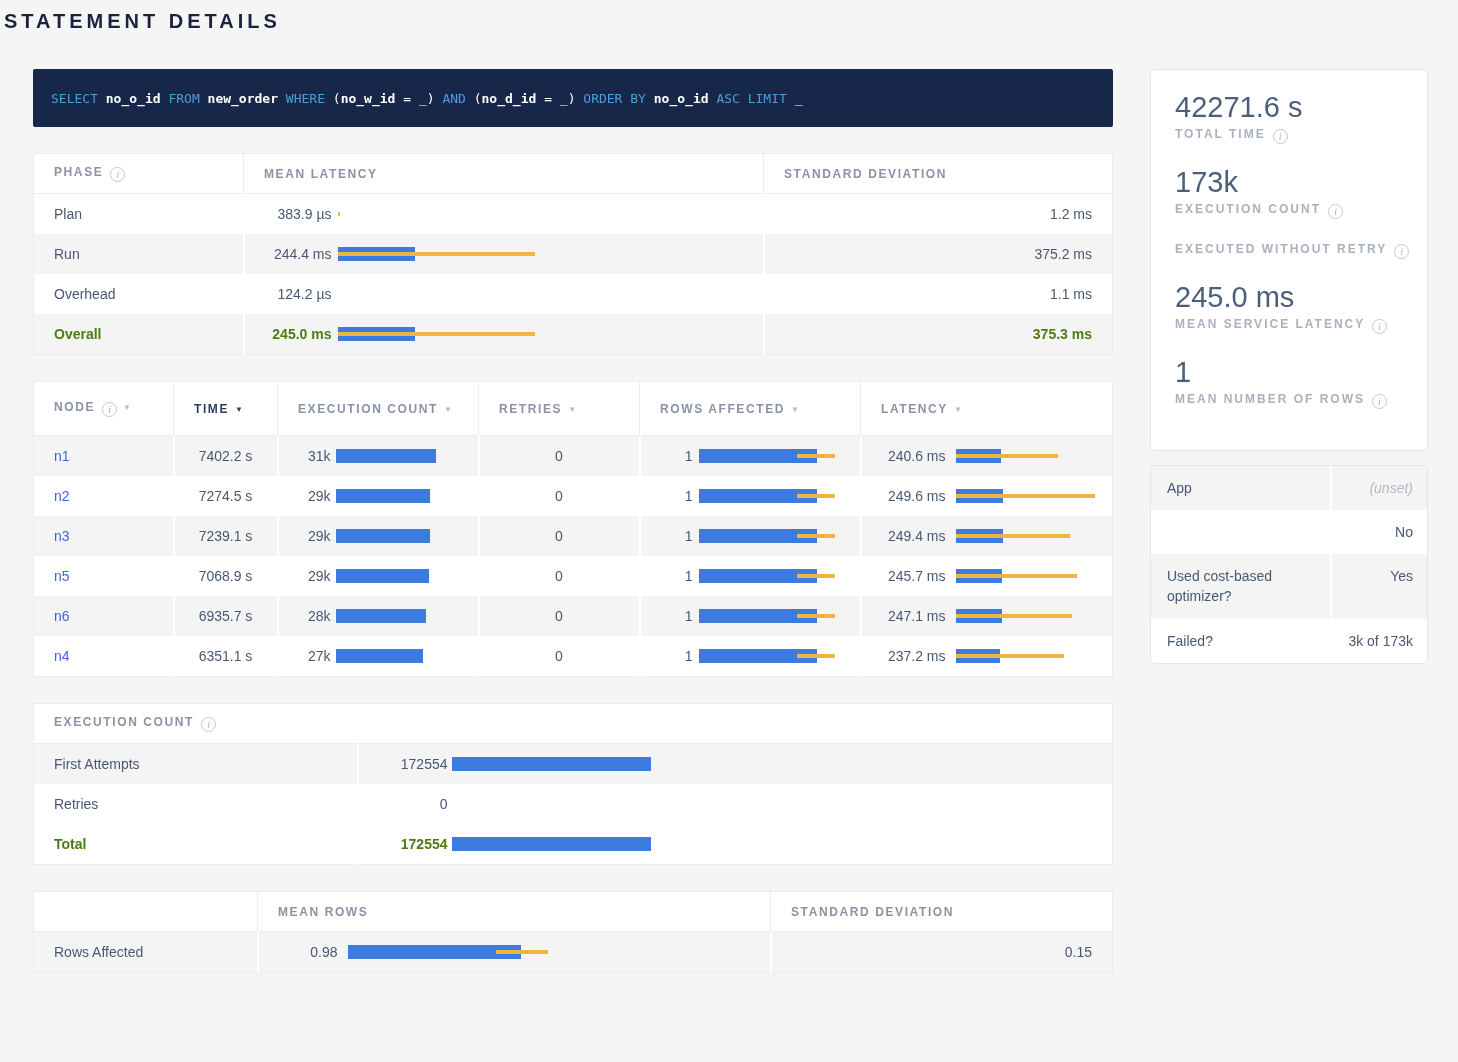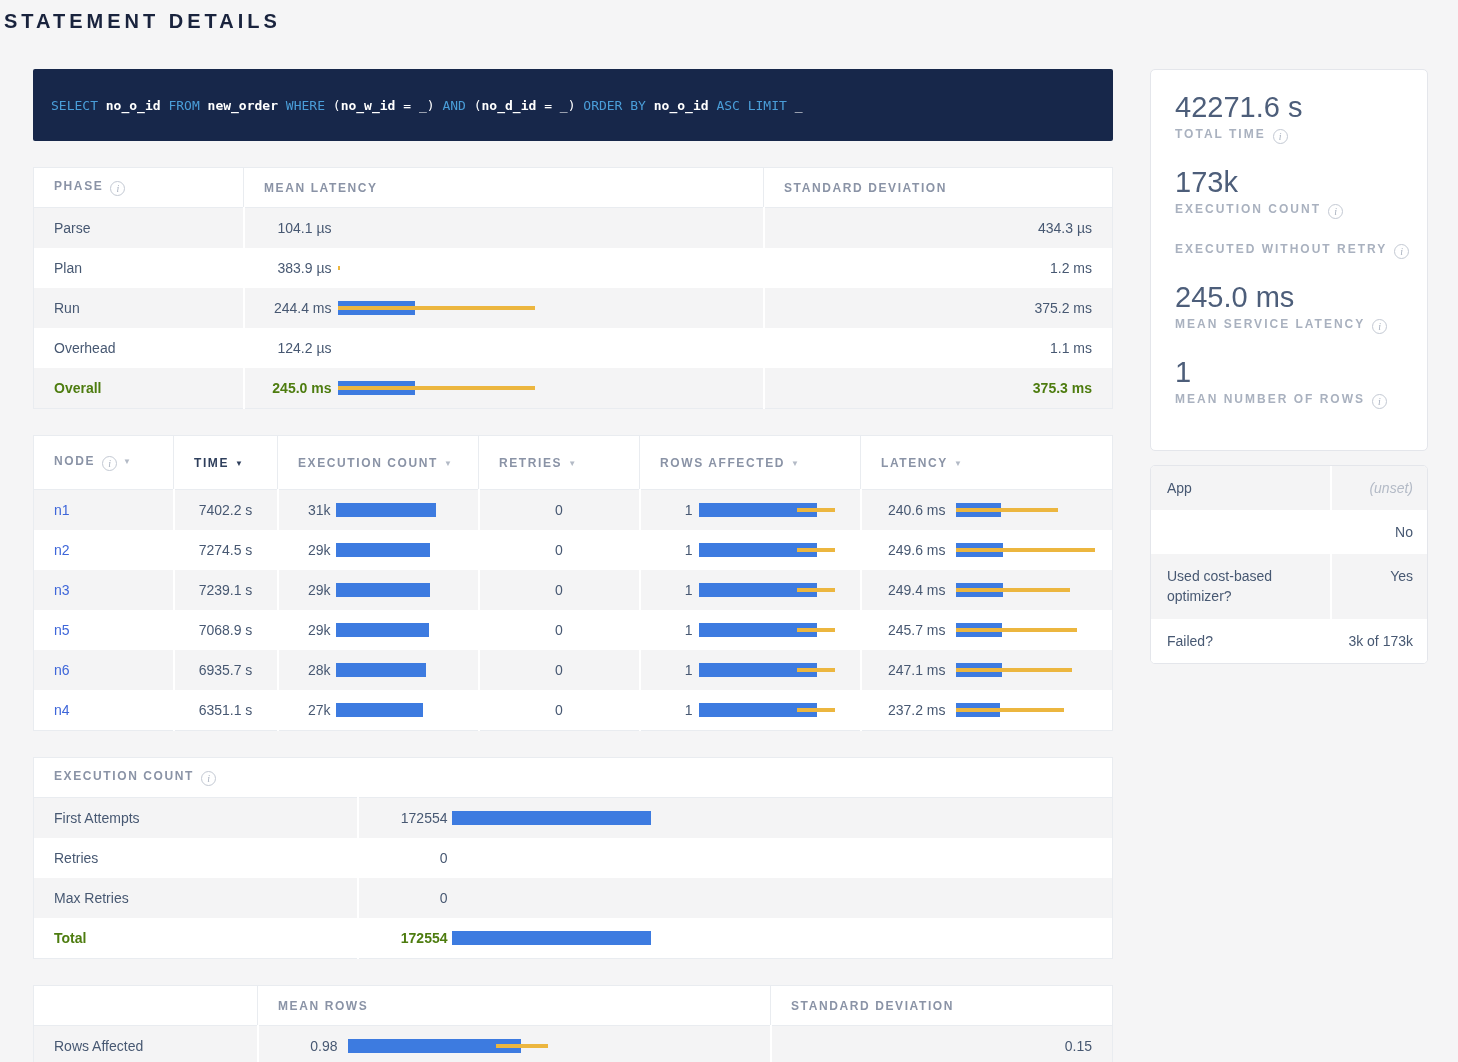--- a/index.html
+++ b/index.html
@@ -16,21 +16,21 @@
     margin:10px 0 0 4px;
     font-size:20px; font-weight:700; letter-spacing:4px;
     color:#19233d; text-transform:uppercase;
   }
   .layout { display:flex; margin:36px 0 0 33px; align-items:flex-start; }
   .main-col { width:1080px; }
   .side-col { width:278px; margin-left:37px; }
 
   
   .sql-box {
-    height:72px; background:#17274a; display:flex; align-items:center;
+    height:58px; background:#17274a; display:flex; align-items:center;
     padding-left:18px; border-radius:2px;
     font-family:"DejaVu Sans Mono","Liberation Mono",monospace;
     font-size:13px; white-space:pre;
   }
   .sql-box .kw { color:#4a9ed9; }
   .sql-box .id { color:#ffffff; font-weight:700; }
   .sql-box .sym { color:#ffffff; }
 
   
   table.grid { border-collapse:collapse; width:100%; margin-top:26px;
@@ -117,30 +117,20 @@
           <col>
         </colgroup>
       <thead>
         <tr>
           <th><span>Phase</span><span class="info-icon">i</span></th>
           <th>Mean Latency</th>
           <th>Standard Deviation</th>
         </tr>
       </thead>
       <tbody>
-        <tr class="odd">
-          <td class="c-label">Parse</td>
-          <td>
-              <div class="bar-cell">
-                <span class="num w87">104.1 µs</span>
-                <span class="bar-wrap" style="visibility: hidden;"></span>
-              </div>
-            </td>
-          <td class="c-right">434.3 µs</td>
-        </tr>
         <tr class="even">
           <td class="c-label">Plan</td>
           <td>
               <div class="bar-cell">
                 <span class="num w87">383.9 µs</span>
                 <span class="bar-wrap">
                   <i class="bar-blue" style="width: 0px;"></i>
                   <i class="bar-yellow" style="left: 0px; width: 2px;"></i>
                 </span>
               </div>
@@ -419,29 +409,20 @@
         </tr>
         <tr class="even">
           <td class="c-label">Retries</td>
           <td>
               <div class="bar-cell">
                 <span class="num w89">0</span>
                 <span class="bar-wrap" style="visibility: hidden;"></span>
               </div>
             </td>
         </tr>
-        <tr class="odd">
-          <td class="c-label">Max Retries</td>
-          <td>
-              <div class="bar-cell">
-                <span class="num w89">0</span>
-                <span class="bar-wrap" style="visibility: hidden;"></span>
-              </div>
-            </td>
-        </tr>
         <tr class="even">
           <td class="c-label bold">Total</td>
           <td>
               <div class="bar-cell">
                 <span class="num w89 bold">172554</span>
                 <span class="bar-wrap">
                   <i class="bar-blue" style="width: 199px;"></i>
                 </span>
               </div>
             </td>

